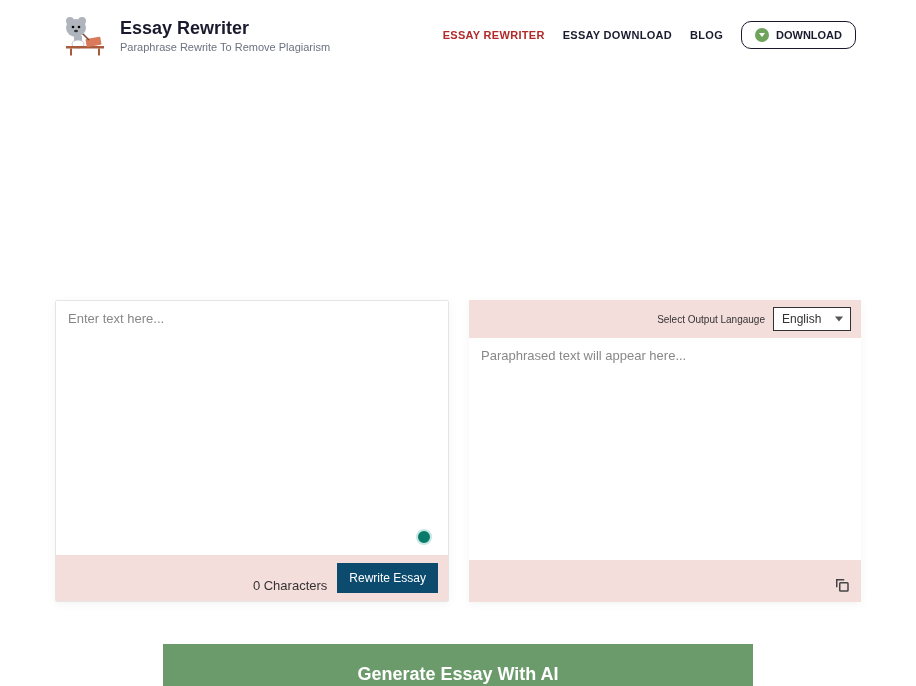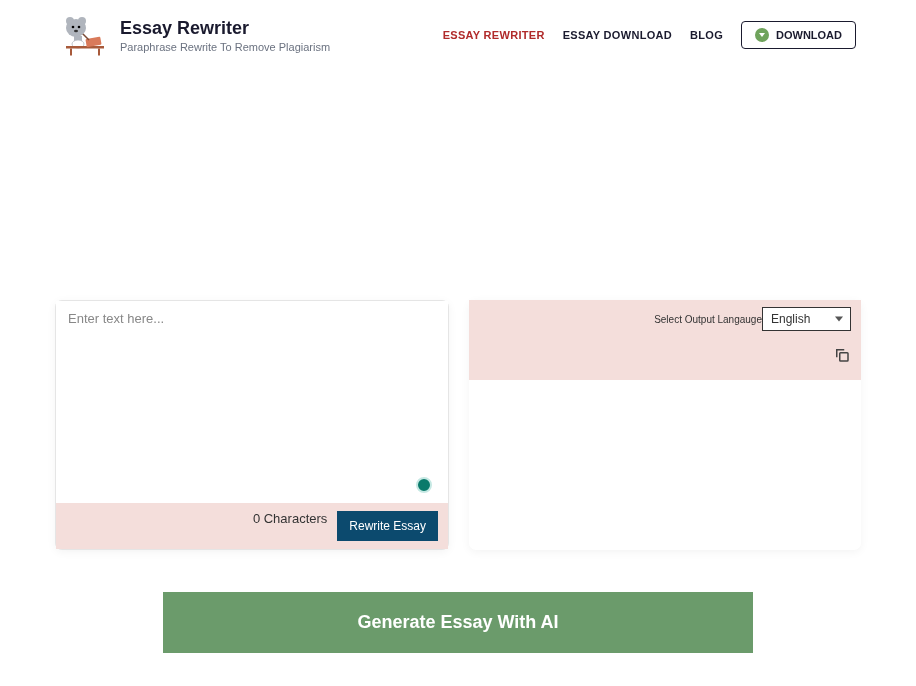--- a/index.html
+++ b/index.html
@@ -8,42 +8,42 @@
 .header { display: flex; align-items: center; padding: 14px 60px; gap: 24px; }
 .logo-area { display: flex; align-items: center; gap: 10px; }
 .mascot { width: 50px; height: 42px; }
 .title-area { display: flex; flex-direction: column; }
 .app-title { font-size: 18px; font-weight: 700; color: #1a1a2e; }
 .tagline { font-size: 11px; color: #6b7280; margin-top: 2px; }
 
 .nav { margin-left: auto; display: flex; align-items: center; gap: 18px; }
 .nav-link { font-size: 11px; font-weight: 700; color: #1a1a2e; text-decoration: none; letter-spacing: 0.3px; }
 .nav-link.active { color: #b02a2a; }
-.download-btn { display: flex; align-items: center; gap: 7px; border: 1.5px solid #1a1a2e; border-radius: 4px; padding: 6px 13px; font-size: 11px; font-weight: 700; color: #1a1a2e; background: #fff; cursor: pointer; }
+.download-btn { display: flex; align-items: center; gap: 7px; border: 1.5px solid #1a1a2e; border-radius: 10px; padding: 6px 13px; font-size: 11px; font-weight: 700; color: #1a1a2e; background: #fff; cursor: pointer; }
 .download-icon { width: 14px; height: 14px; border-radius: 50%; background: #6fa35c; display: flex; align-items: center; justify-content: center; }
 .download-icon::after { content: ""; width: 0; height: 0; border-left: 3px solid transparent; border-right: 3px solid transparent; border-top: 4px solid #fff; }
 
 .workspace { display: flex; gap: 20px; padding: 0 55px; margin-top: 230px; }
-.panel { flex: 1; background: #fff; border: 1px solid #e5e5e5; border-radius: 7px; box-shadow: 0 2px 10px rgba(0,0,0,0.05); display: flex; flex-direction: column; }
+.panel { flex: 1; background: #fff; border: 1px solid #e5e5e5; border-radius: 2px; box-shadow: 0 2px 10px rgba(0,0,0,0.05); display: flex; flex-direction: column; }
 .panel.right { border: none; box-shadow: 0 2px 10px rgba(0,0,0,0.05); }
 
-.lang-bar { background: #f4dedb; padding: 7px 10px; display: flex; justify-content: flex-end; align-items: center; gap: 0; }
+.lang-bar { background: #f4dedb; padding: 7px 10px; display: flex; justify-content: flex-end; align-items: center; gap: 8px; }
 .lang-label { font-size: 10px; color: #333; }
-.lang-select { border: 1px solid #333; padding: 4px 8px; font-size: 12px; width: 89px; background: #fff; color: #333; appearance: none; position: relative; }
+.lang-select { border: 1px solid #333; padding: 4px 8px; font-size: 12px; width: 78px; background: #fff; color: #333; appearance: none; position: relative; }
 .lang-wrap { position: relative; }
 .lang-wrap::after { content: ""; position: absolute; right: 8px; top: 50%; transform: translateY(-50%); width: 0; height: 0; border-left: 4px solid transparent; border-right: 4px solid transparent; border-top: 5px solid #555; pointer-events: none; }
 
 .text-area-wrap { flex: 1; position: relative; background: #fff; }
 .text-area { width: 100%; height: 198px; border: none; padding: 10px 12px; font-size: 13px; font-family: Arial, sans-serif; resize: none; outline: none; color: #333; }
 .text-area::placeholder { color: #888; }
 .right .text-area { height: 218px; }
 
 .loading-dot { position: absolute; bottom: 10px; right: 16px; width: 16px; height: 16px; border-radius: 50%; background: #0a7a6b; border: 2px solid #c5e8e3; }
 
-.panel-footer { background: #f4dedb; padding: 8px 10px; display: flex; justify-content: flex-end; align-items: flex-start; gap: 10px; min-height: 42px; }
+.panel-footer { background: #f4dedb; padding: 8px 10px; display: flex; justify-content: flex-end; align-items: flex-end; gap: 10px; min-height: 42px; }
 .char-count { font-size: 13px; color: #333; }
 .rewrite-btn { background: #0c4a6e; color: #fff; border: none; padding: 8px 12px; font-size: 12px; cursor: pointer; }
 
 .copy-icon { width: 18px; height: 18px; cursor: pointer; }
 
 .gen-btn { display: block; margin: 42px auto 0; width: 590px; padding: 20px 0; background: #6b9b6b; color: #fff; font-size: 18px; font-weight: 700; border: none; cursor: pointer; text-align: center; }
 </style>
 </head>
 <body>
 
@@ -94,20 +94,23 @@
 
   <div class="panel right">
     <div class="lang-bar">
       <span class="lang-label">Select Output Langauge</span>
       <div class="lang-wrap">
         <select class="lang-select">
           <option>English</option>
         </select>
       </div>
     </div>
+    <div class="text-area-wrap">
+      <textarea class="text-area" readonly="" placeholder="Paraphrased text will appear here..." style=""></textarea>
+    </div>
     <div class="panel-footer">
       <svg class="copy-icon" viewBox="0 0 24 24" fill="none" stroke="#444" stroke-width="2">
         <rect x="9" y="9" width="11" height="11" rx="1"></rect>
         <path d="M5 15 L5 5 L15 5"></path>
       </svg>
     </div>
   </div>
 </div>
 
 <button class="gen-btn">Generate Essay With AI</button>

